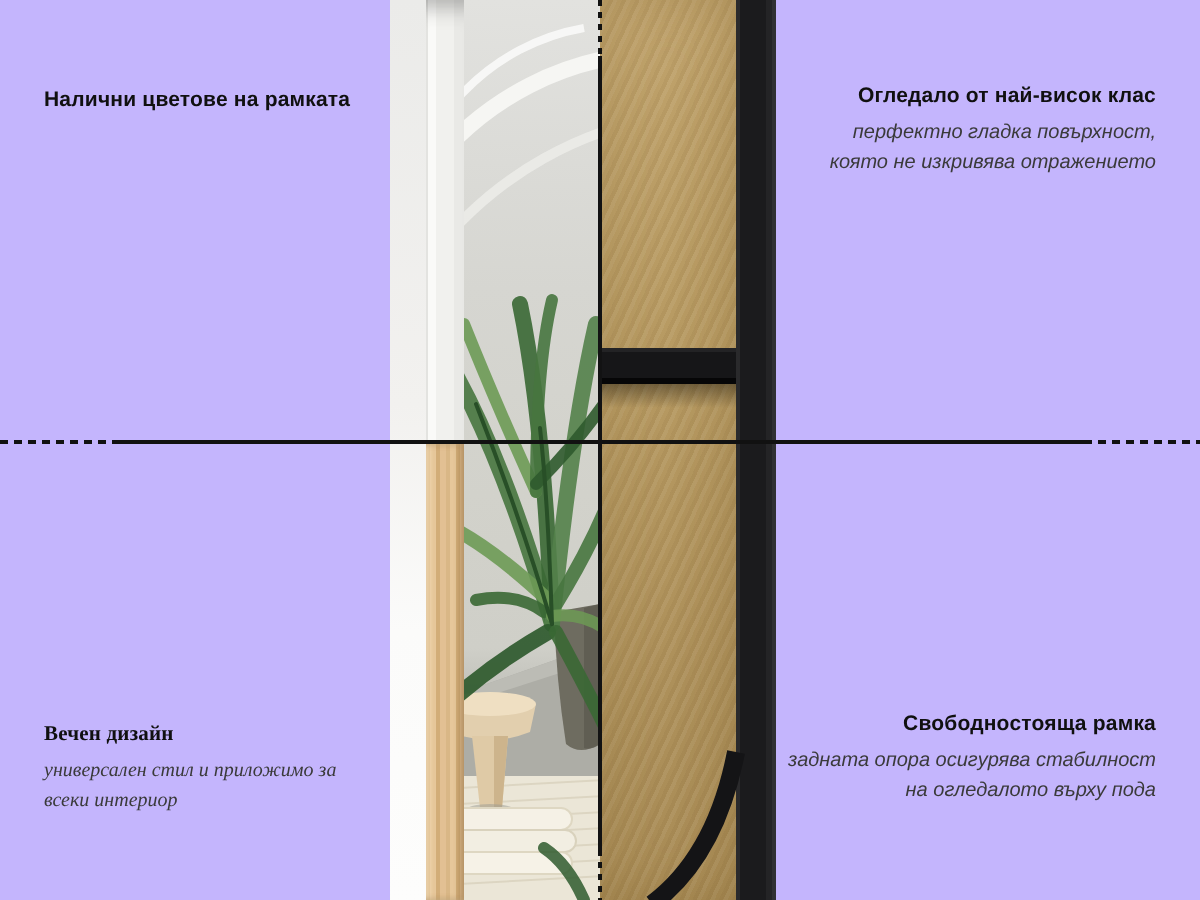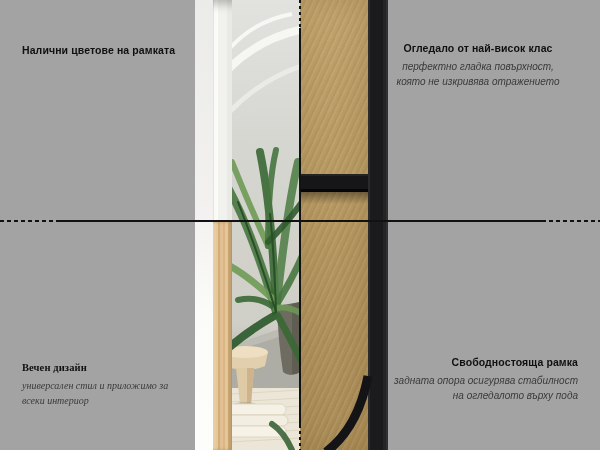--- a/index.html
+++ b/index.html
@@ -1,17 +1,17 @@
 <!DOCTYPE html>
 <html style="--accent-black: #1b1b1d; --mdf: #b79a62; --oak: #ddbb8a; --white-frame: #f5f5f2; --glass-wall: #d2d2cb; --glass-floor: #aeaea7; --rug: #ebe6d7; --leaf-dark: #2f5a2e; --leaf-mid: #47753f; --leaf-light: #6d9a55; --stool-wood: #e6d3b4; --planter: #6e6c60; --subtitle-gray: #3a3a3a;"><head>
 <meta charset="utf-8">
 <style>
   html,body{margin:0;padding:0;background:#ffffff;}
   .stage{position:relative;width:600px;height:450px;overflow:hidden;
-         font-family:"Liberation Sans",sans-serif;background:#a3a3a3;}
+         font-family:"Liberation Sans",sans-serif;background:#c4b5fd;}
 
   
   .photo{position:absolute;left:195px;top:0;width:225px;height:450px;z-index:1;}
   .wall-strip{position:absolute;left:0;top:0;width:18px;height:450px;
       background:linear-gradient(180deg,#ebebe9 0%,#f2f1ef 45%,#fbfbfa 70%,#fdfdfc 100%);}
   .frame-white{position:absolute;left:18px;top:0;width:19px;height:222px;
       background:linear-gradient(90deg,#e4e4e1 0 1px,#fafaf8 1px 5px,#f1f1ee 5px 14px,#e9e9e6 14px 19px);
       box-shadow:inset 0 14px 10px -10px rgba(60,60,60,.35);}
   .frame-oak{position:absolute;left:18px;top:222px;width:19px;height:228px;
       background:repeating-linear-gradient(90deg,#d9b786 0 2px,#e6c79a 2px 5px,#d2ad78 5px 7px,#e2c093 7px 10px);
@@ -44,21 +44,21 @@
       background:repeating-linear-gradient(180deg,#111 0 3px,transparent 3px 6px);}
   .vline-solid{top:28px;height:397px;background:#121213;}
   .vline-dash-b{top:425px;height:25px;
       background:repeating-linear-gradient(180deg,#111 0 3px,transparent 3px 6px);}
 
   
   .note{position:absolute;z-index:6;width:200px;}
   .note .title{font-weight:700;font-size:10.5px;color:#101010;letter-spacing:.1px;margin-bottom:5px;}
   .note .sub{font-style:italic;font-size:10px;color:#3a3a3a;line-height:1.5;}
   .note.tl{left:22px;top:44px;text-align:left;}
-  .note.tr{right:22px;top:42px;text-align:center;}
+  .note.tr{right:22px;top:42px;text-align:right;}
   .note.bl{left:22px;top:362px;text-align:left;font-family:Liberation Serif, serif;}
   .note.br{right:22px;top:356px;text-align:right;}
 </style>
 </head>
 <body>
 
 <div class="stage">
 
   <div class="photo">
     <div class="wall-strip"></div>

